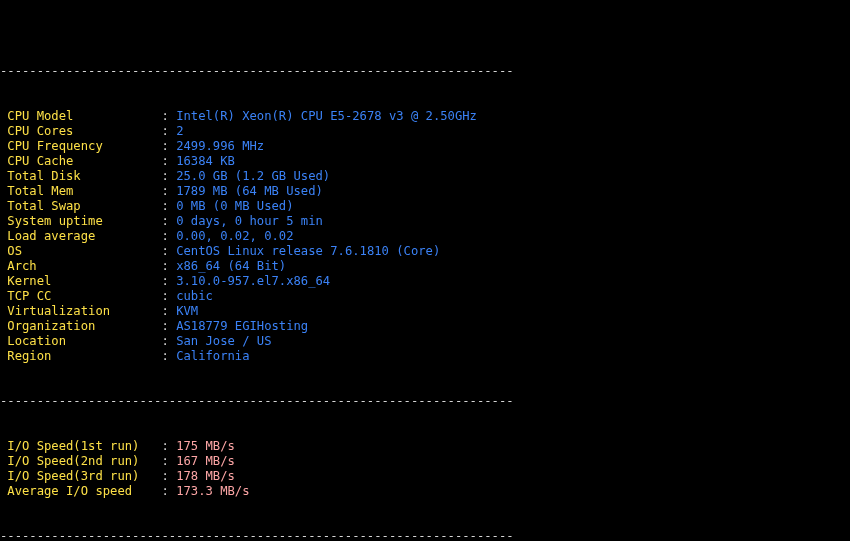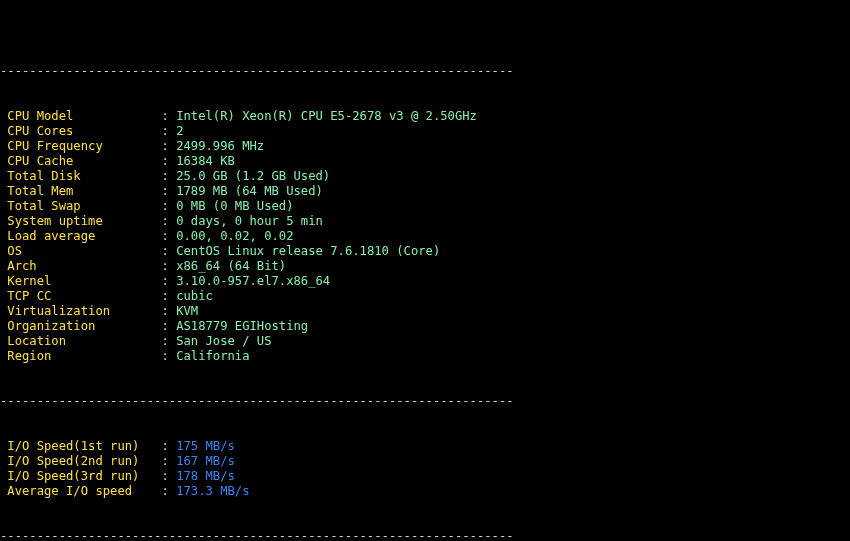--- a/index.html
+++ b/index.html
@@ -30,22 +30,22 @@
     height: 15px;
     white-space: pre;
     display: block;
     overflow: hidden;
   }
   .pad-top { height: 4px; }
   
   .c-sep    { color: #d6d6d6; }
   .c-label  { color: #fde047; }
   .c-colon  { color: #d6d6d6; }
-  .c-cyan   { color: #86efac; }
-  .c-yellow { color: #3b82f6; }
+  .c-cyan   { color: #3b82f6; }
+  .c-yellow { color: #fca5a5; }
 </style>
 </head>
 <body>
 
 <div id="terminal">
   <div class="pad-top"></div>
   <div id="sep-top"><div class="line"><span class="c-sep">----------------------------------------------------------------------</span></div></div>
   <div id="sysinfo-block"><div class="line"><span class="c-label"> CPU Model            </span><span class="c-colon">: </span><span class="c-cyan">Intel(R) Xeon(R) CPU E5-2678 v3 @ 2.50GHz</span></div><div class="line"><span class="c-label"> CPU Cores            </span><span class="c-colon">: </span><span class="c-cyan">2</span></div><div class="line"><span class="c-label"> CPU Frequency        </span><span class="c-colon">: </span><span class="c-cyan">2499.996 MHz</span></div><div class="line"><span class="c-label"> CPU Cache            </span><span class="c-colon">: </span><span class="c-cyan">16384 KB</span></div><div class="line"><span class="c-label"> Total Disk           </span><span class="c-colon">: </span><span class="c-cyan">25.0 GB (1.2 GB Used)</span></div><div class="line"><span class="c-label"> Total Mem            </span><span class="c-colon">: </span><span class="c-cyan">1789 MB (64 MB Used)</span></div><div class="line"><span class="c-label"> Total Swap           </span><span class="c-colon">: </span><span class="c-cyan">0 MB (0 MB Used)</span></div><div class="line"><span class="c-label"> System uptime        </span><span class="c-colon">: </span><span class="c-cyan">0 days, 0 hour 5 min</span></div><div class="line"><span class="c-label"> Load average         </span><span class="c-colon">: </span><span class="c-cyan">0.00, 0.02, 0.02</span></div><div class="line"><span class="c-label"> OS                   </span><span class="c-colon">: </span><span class="c-cyan">CentOS Linux release 7.6.1810 (Core)</span></div><div class="line"><span class="c-label"> Arch                 </span><span class="c-colon">: </span><span class="c-cyan">x86_64 (64 Bit)</span></div><div class="line"><span class="c-label"> Kernel               </span><span class="c-colon">: </span><span class="c-cyan">3.10.0-957.el7.x86_64</span></div><div class="line"><span class="c-label"> TCP CC               </span><span class="c-colon">: </span><span class="c-cyan">cubic</span></div><div class="line"><span class="c-label"> Virtualization       </span><span class="c-colon">: </span><span class="c-cyan">KVM</span></div><div class="line"><span class="c-label"> Organization         </span><span class="c-colon">: </span><span class="c-cyan">AS18779 EGIHosting</span></div><div class="line"><span class="c-label"> Location             </span><span class="c-colon">: </span><span class="c-cyan">San Jose / US</span></div><div class="line"><span class="c-label"> Region               </span><span class="c-colon">: </span><span class="c-cyan">California</span></div></div>
   <div id="sep-mid1"><div class="line"><span class="c-sep">----------------------------------------------------------------------</span></div></div>
   <div id="io-block"><div class="line"><span class="c-label"> I/O Speed(1st run)   </span><span class="c-colon">: </span><span class="c-yellow">175 MB/s</span></div><div class="line"><span class="c-label"> I/O Speed(2nd run)   </span><span class="c-colon">: </span><span class="c-yellow">167 MB/s</span></div><div class="line"><span class="c-label"> I/O Speed(3rd run)   </span><span class="c-colon">: </span><span class="c-yellow">178 MB/s</span></div><div class="line"><span class="c-label"> Average I/O speed    </span><span class="c-colon">: </span><span class="c-yellow">173.3 MB/s</span></div></div>

